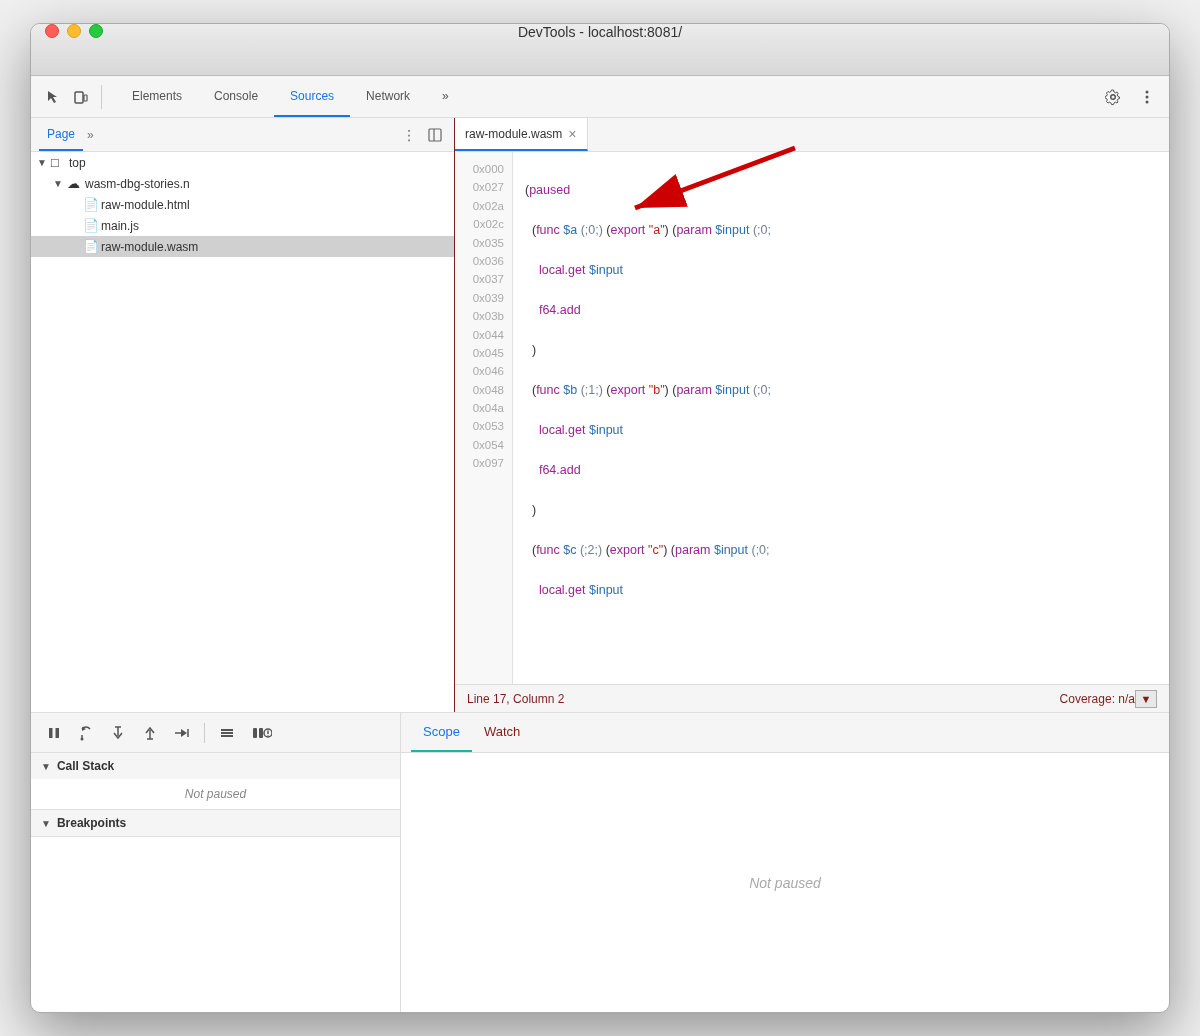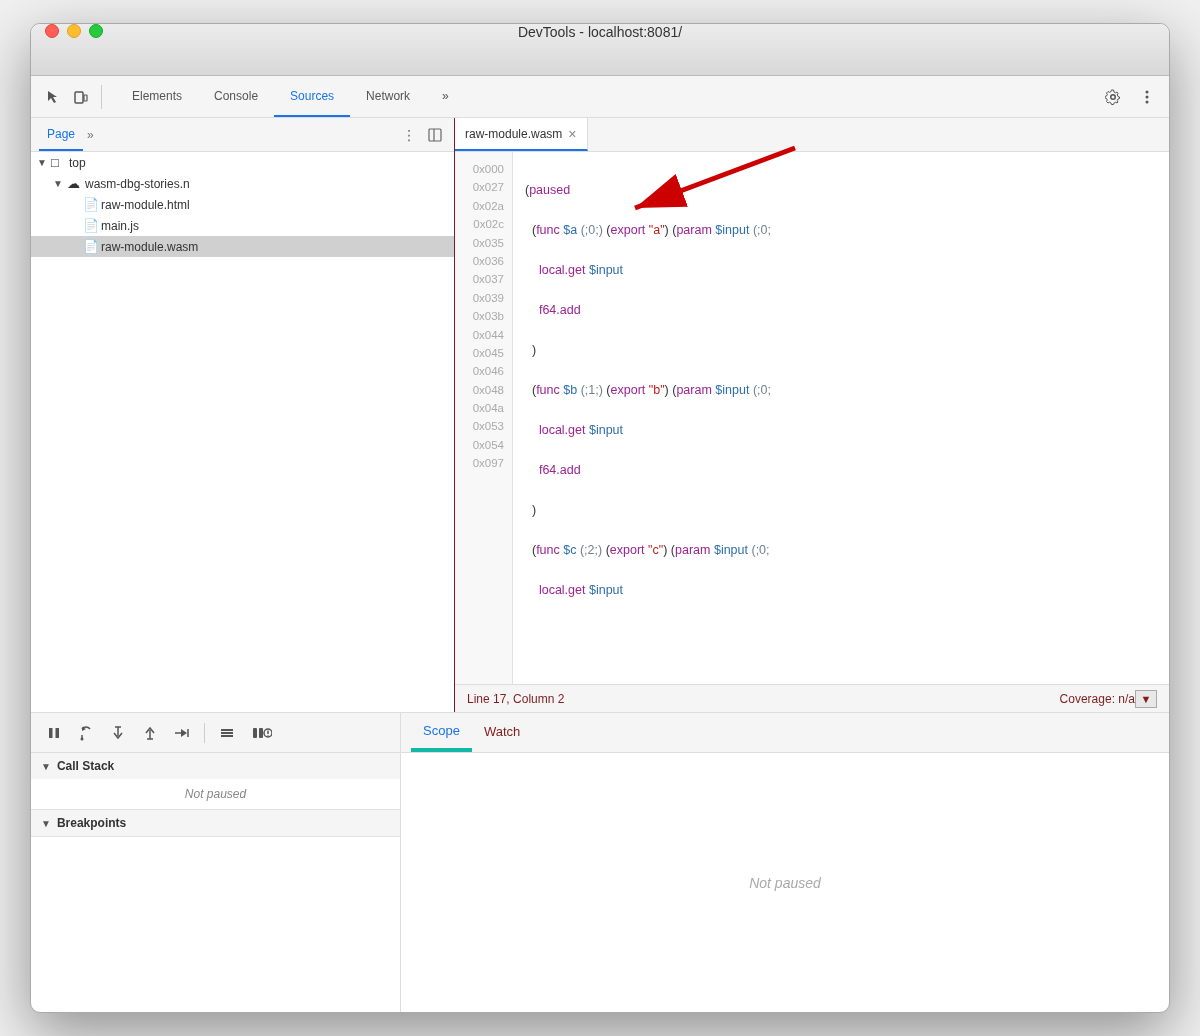--- a/index.html
+++ b/index.html
@@ -395,21 +395,21 @@
       height: 100%;
       display: flex;
       align-items: center;
       font-size: 13px;
       color: #7f1d1d;
       cursor: pointer;
       border-bottom: 2px solid transparent;
     }
     .right-tab-item.active {
       color: #1a73e8;
-      border-bottom: 4px solid #14b8a6;
+      border-bottom: 2px solid #14b8a6;
     }
     .right-panel-content {
       flex: 1;
       display: flex;
       align-items: center;
       justify-content: center;
       font-size: 14px;
       color: #aaa;
       font-style: italic;
     }

